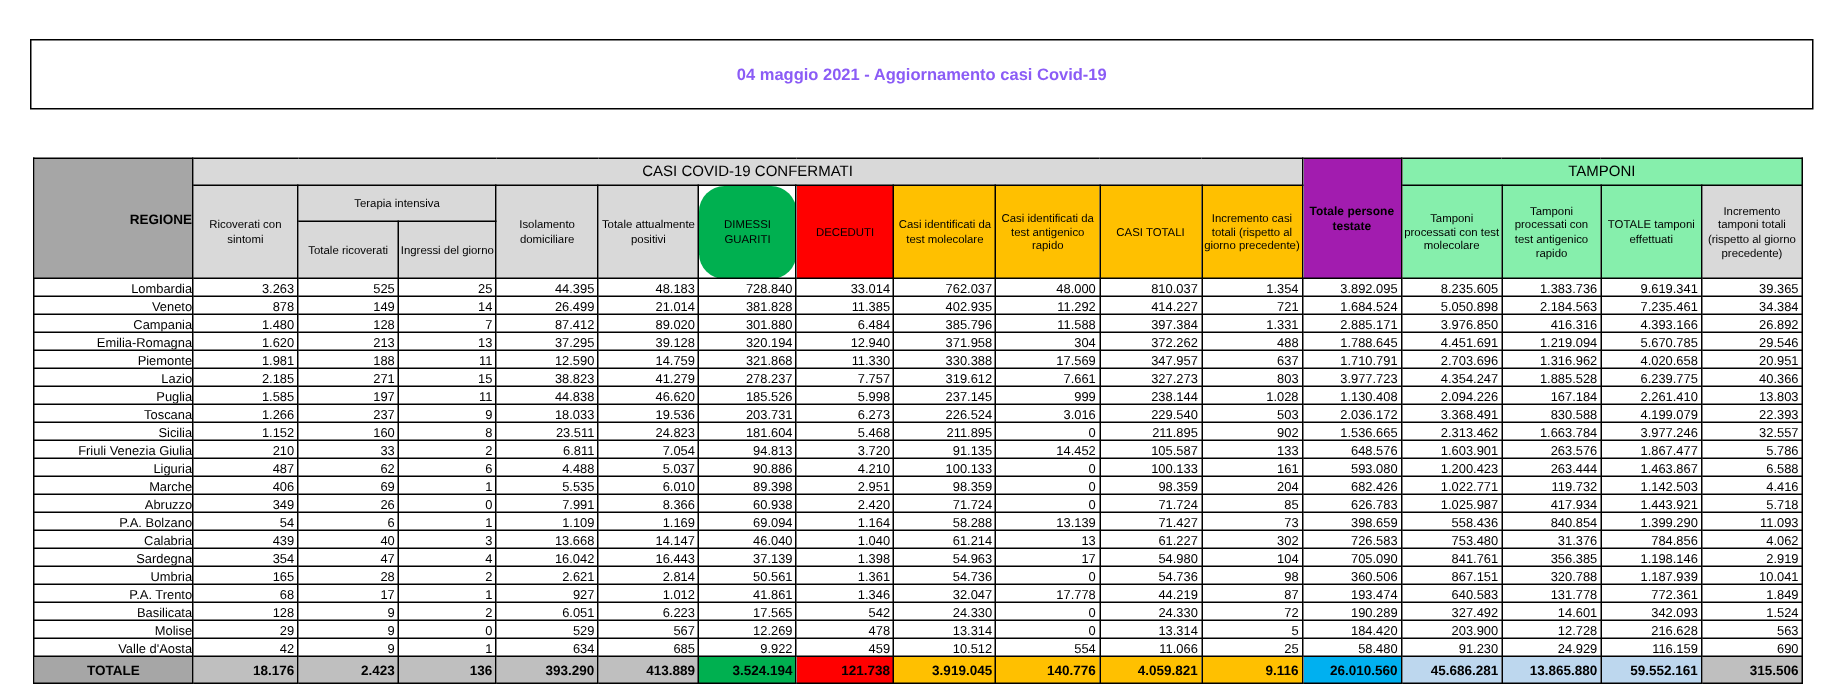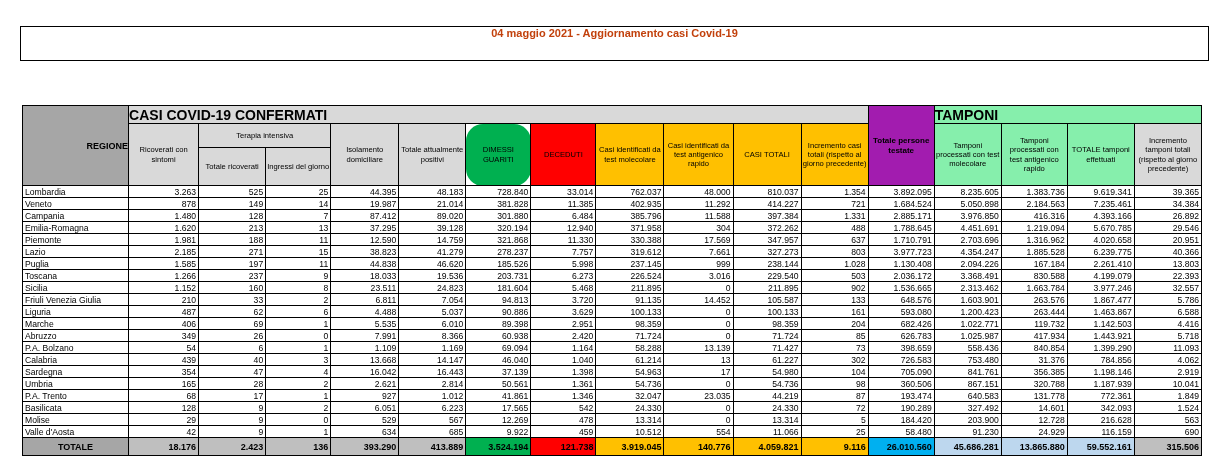--- a/index.html
+++ b/index.html
@@ -1,49 +1,49 @@
 <!DOCTYPE html>
 <html><head>
 <meta charset="utf-8">
 <style>
   * { box-sizing: border-box; margin: 0; padding: 0; }
   html, body { width: 1230px; height: 466px; background: #fff; font-family: "Liberation Sans", sans-serif; position: relative; }
 
   .title-box {
-    position: absolute; left: 20px; top: 26px; width: 1189px; height: 35px;
+    position: absolute; left: 20px; top: 26px; width: 1189px; height: 47px;
     border: 1px solid #000;
-    display: flex; flex-direction: row; justify-content: space-evenly;
-    text-align: center; color: #c2410c;
+    display: flex; flex-direction: column; justify-content: space-evenly;
+    text-align: center; color: #8b5cf6;
   }
   .title-box .line { font-size: 11px; font-weight: 600; }
 
   table.main {
     position: absolute; left: 22px; top: 105px; width: 1180px;
     border-collapse: collapse; table-layout: fixed;
   }
   table.main th, table.main td {
     border: 1px solid #000; overflow: hidden; vertical-align: middle;
     color: #000; white-space: normal;
   }
   
   th.h   { background: #D9D9D9; font-size: 7.6px; font-weight: normal; text-align: center; padding: 1px; line-height: 1.2; }
-  th.band { background: #D9D9D9; font-size: 14px; font-weight: bold; text-align: left; }
+  th.band { background: #D9D9D9; font-size: 10px; font-weight: normal; text-align: center; }
   th.regione { background: #A6A6A6; font-size: 9px; font-weight: bold; text-align: right; }
   th.green { background: #00B050; border-radius: 17px; }
   th.red   { background: #FF0000; }
   th.yellow{ background: #FFC000; }
   th.cyan  { background: #a21caf; font-size: 8px; font-weight: bold; }
   th.lblue { background: #86efac; }
   tr.hr1 { height: 18px; }
   tr.hr2 { height: 24px; }
   tr.hr3 { height: 38px; }
 
   
   tbody tr { height: 12px; }
-  td.region { font-size: 8.6px; text-align: left; padding-left: 2px; white-space: nowrap; background: #fff; }
+  td.region { font-size: 8.6px; text-align: right; padding-left: 2px; white-space: nowrap; background: #fff; }
   td.num    { font-size: 8.6px; text-align: right; padding-right: 2px; white-space: nowrap; background: #fff; }
 
   
   tr.total { height: 18px; }
   tr.total td { font-weight: bold; font-size: 9px; }
   tr.total td.region { text-align: center; padding-left: 0; }
   .tg  { background: #BFBFBF !important; margin-left: 12px; }
   .tgd { background: #A6A6A6 !important; }
   .tgreen { background: #00B050 !important; }
   .tred   { background: #FF0000 !important; }
@@ -124,21 +124,21 @@
         <td class="num">8.235.605</td>
         <td class="num">1.383.736</td>
         <td class="num">9.619.341</td>
         <td class="num">39.365</td>
       </tr>
       <tr>
         <td class="region">Veneto</td>
         <td class="num">878</td>
         <td class="num">149</td>
         <td class="num">14</td>
-        <td class="num">19.987</td>
+        <td class="num">26.499</td>
         <td class="num">21.014</td>
         <td class="num">381.828</td>
         <td class="num">11.385</td>
         <td class="num">402.935</td>
         <td class="num">11.292</td>
         <td class="num">414.227</td>
         <td class="num">721</td>
         <td class="num">1.684.524</td>
         <td class="num">5.050.898</td>
         <td class="num">2.184.563</td>
@@ -298,21 +298,21 @@
         <td class="num">5.786</td>
       </tr>
       <tr>
         <td class="region">Liguria</td>
         <td class="num">487</td>
         <td class="num">62</td>
         <td class="num">6</td>
         <td class="num">4.488</td>
         <td class="num">5.037</td>
         <td class="num">90.886</td>
-        <td class="num">3.629</td>
+        <td class="num">4.210</td>
         <td class="num">100.133</td>
         <td class="num">0</td>
         <td class="num">100.133</td>
         <td class="num">161</td>
         <td class="num">593.080</td>
         <td class="num">1.200.423</td>
         <td class="num">263.444</td>
         <td class="num">1.463.867</td>
         <td class="num">6.588</td>
       </tr>
@@ -433,21 +433,21 @@
       <tr>
         <td class="region">P.A. Trento</td>
         <td class="num">68</td>
         <td class="num">17</td>
         <td class="num">1</td>
         <td class="num">927</td>
         <td class="num">1.012</td>
         <td class="num">41.861</td>
         <td class="num">1.346</td>
         <td class="num">32.047</td>
-        <td class="num">23.035</td>
+        <td class="num">17.778</td>
         <td class="num">44.219</td>
         <td class="num">87</td>
         <td class="num">193.474</td>
         <td class="num">640.583</td>
         <td class="num">131.778</td>
         <td class="num">772.361</td>
         <td class="num">1.849</td>
       </tr>
       <tr>
         <td class="region">Basilicata</td>

